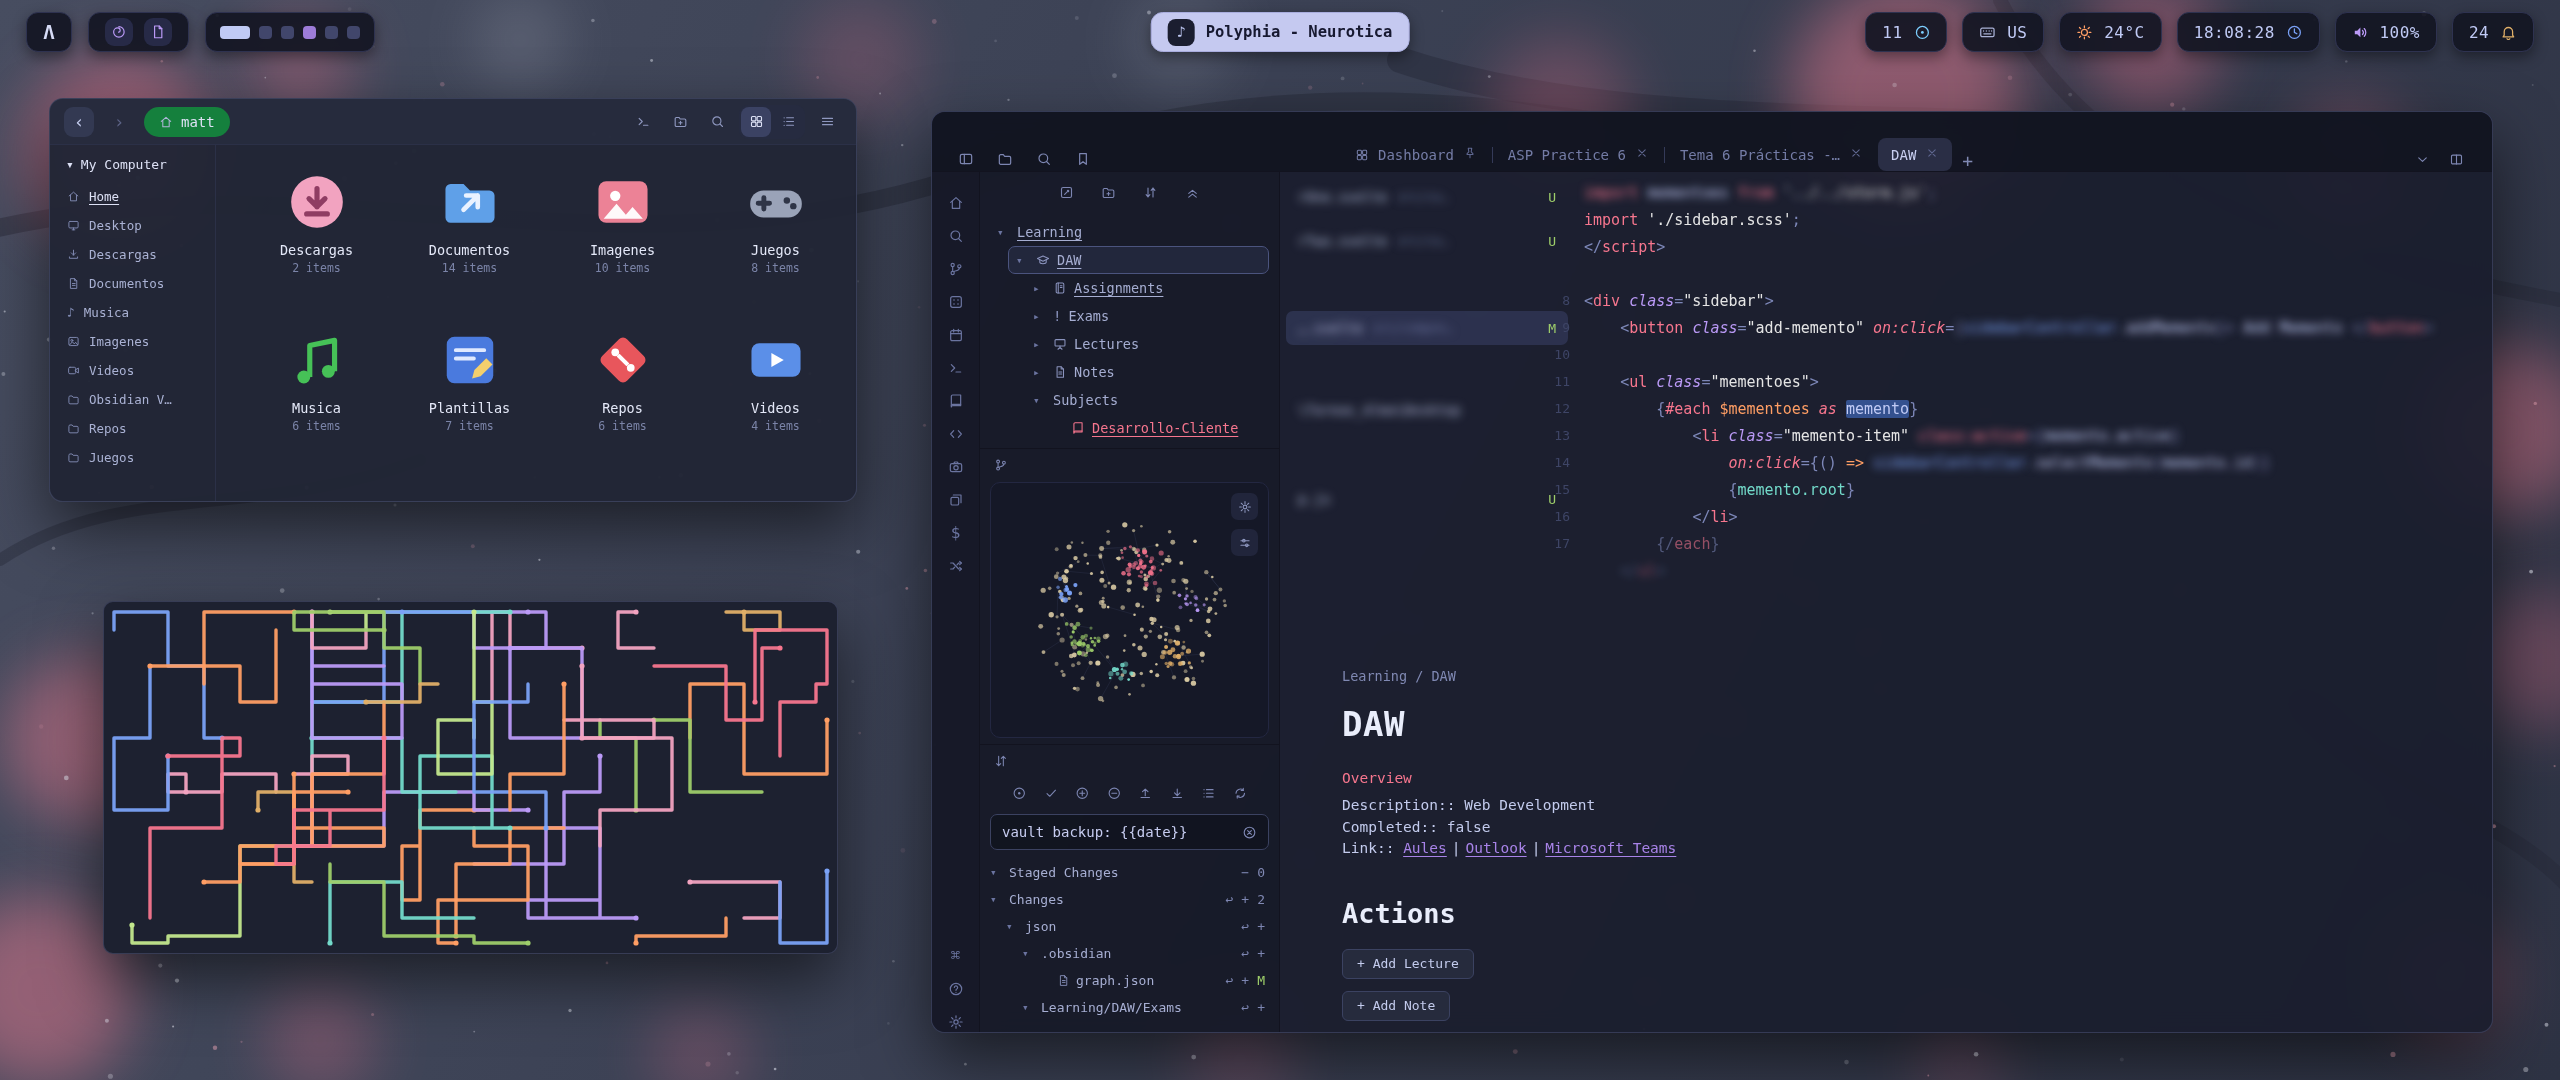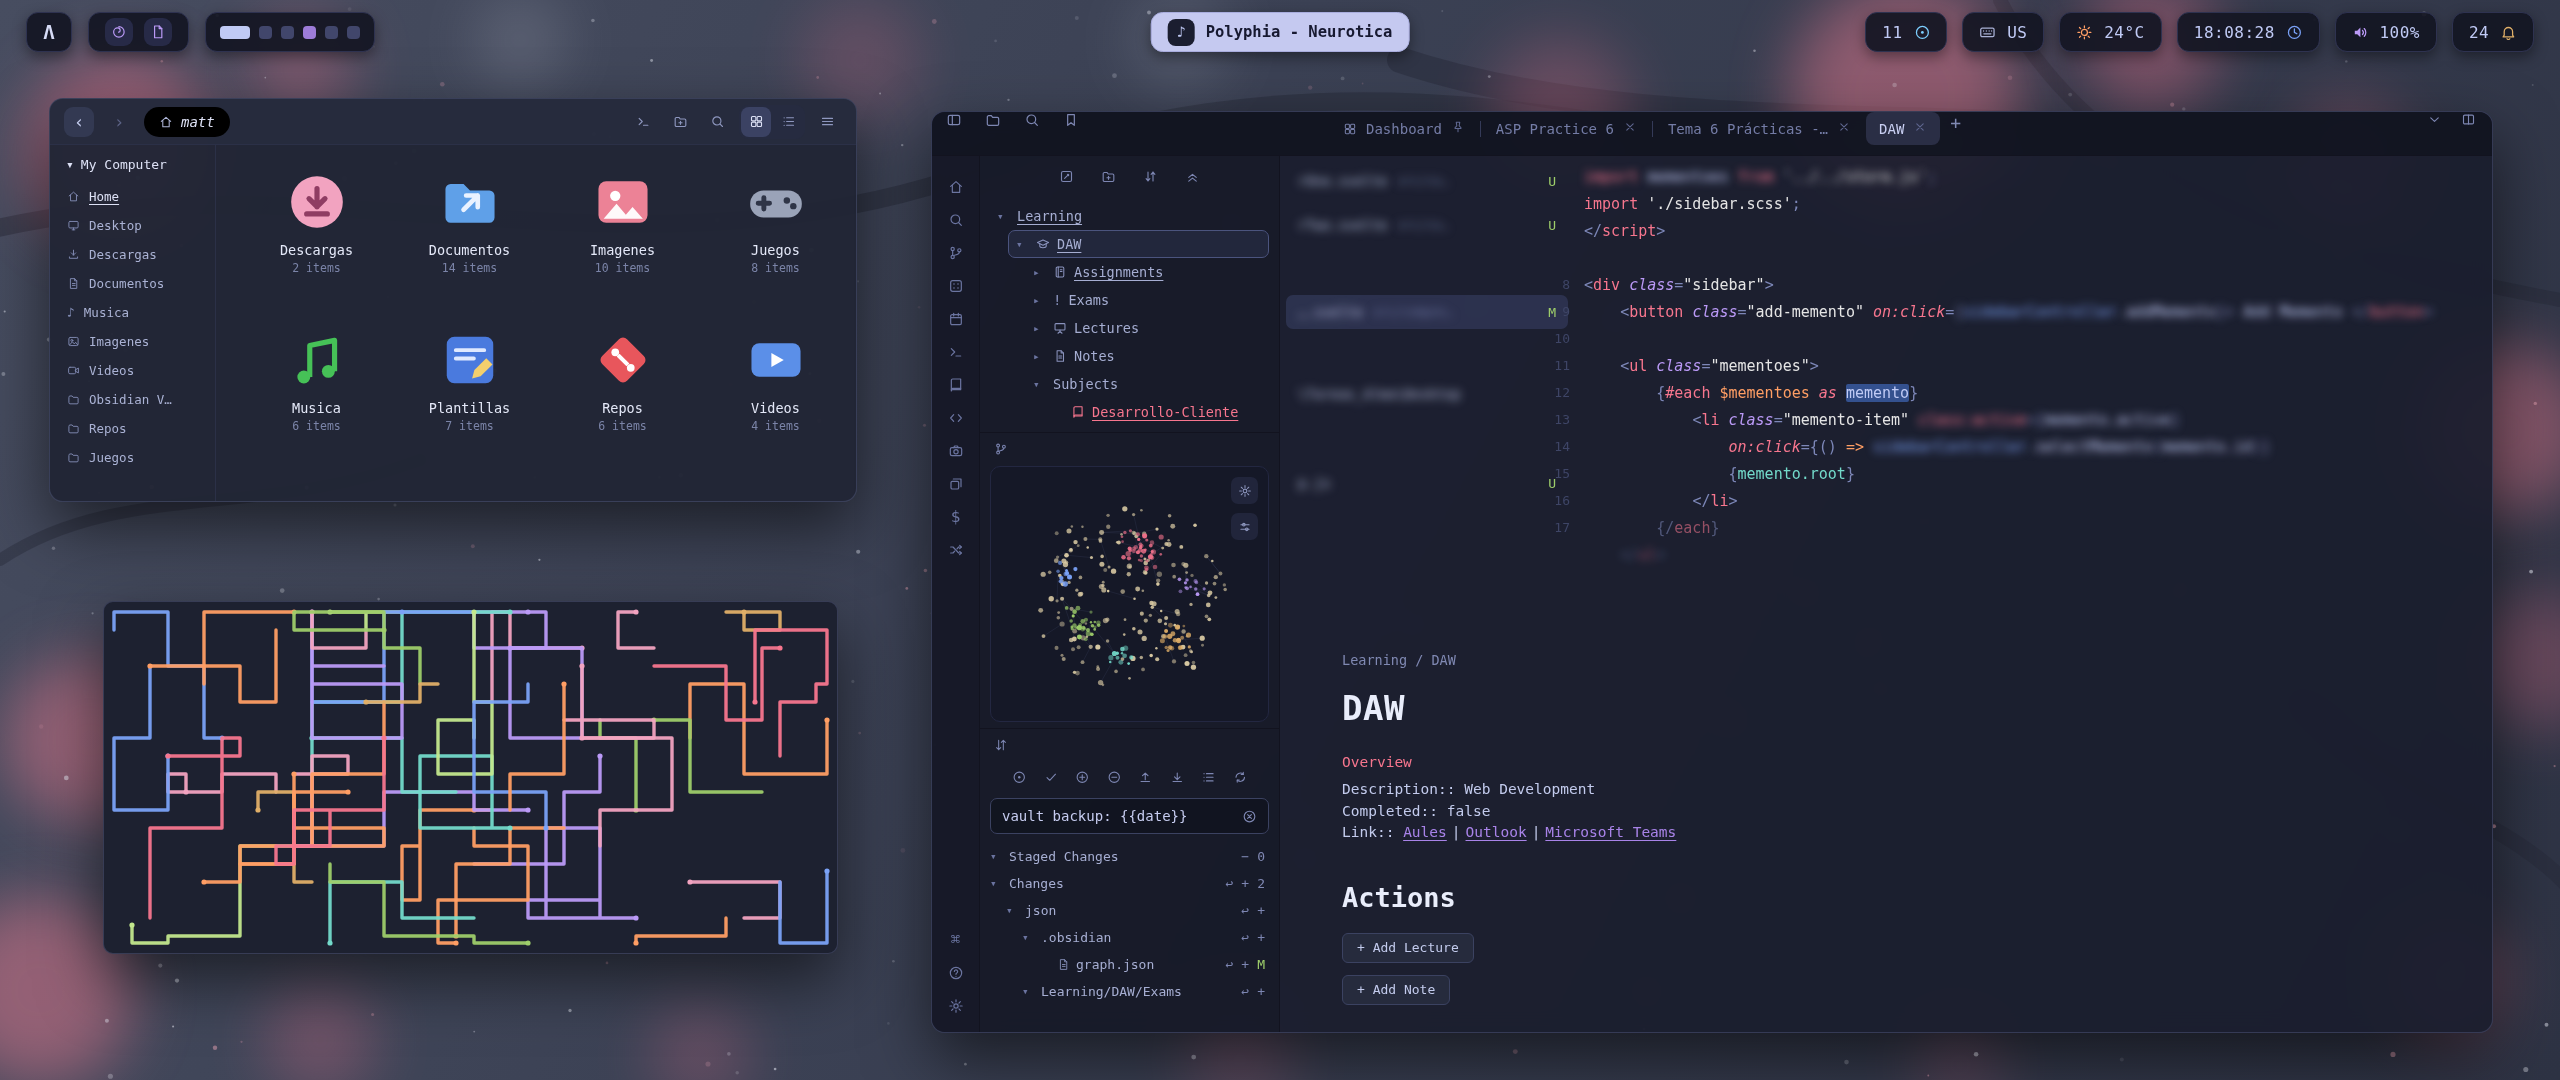--- a/index.html
+++ b/index.html
@@ -36,21 +36,21 @@
   .icon { display:inline-flex; align-items:center; justify-content:center; }
   .icon svg { width:1em; height:1em; display:block; }
   .ticon { font-style:normal; line-height:1; }
 
   
   #fm { left:49px; top:98px; width:808px; height:404px; background:rgba(33,37,53,.97); }
   .fm-titlebar { height:46px; display:flex; align-items:center; gap:10px; padding:0 14px;
     background:rgba(42,47,68,.55); border-bottom:1px solid #2b3047; }
   .fm-nav { width:30px; height:30px; border-radius:9px; display:flex; align-items:center; justify-content:center; color:#c3cbed; background:#333952; font-size:17px; }
   .fm-nav.dim { background:transparent; color:#5b6285; }
-  .fm-path { height:30px; padding:0 15px; border-radius:15px; background:#000000; display:flex; align-items:center; gap:8px; font-size:14px; color:#dde1f5;font-style:italic; }
+  .fm-path { height:30px; padding:0 15px; border-radius:15px; background:#15803d; display:flex; align-items:center; gap:8px; font-size:14px; color:#dde1f5; }
   .fm-path .icon { font-size:14px; color:#aeb6d8; }
   .fm-tools { margin-left:auto; display:flex; align-items:center; gap:7px; }
   .fm-tool { width:30px; height:30px; border-radius:8px; display:flex; align-items:center; justify-content:center; color:#8e97bf; font-size:15px; }
   .fm-tool.active { background:#3b4263; color:#dde1f5; }
   .fm-viewgroup { display:flex; background:#262b40; border-radius:9px; padding:2px; gap:2px; }
   .fm-body { display:flex; height:356px; }
   .fm-side { width:170px; border-right:1px solid #2b3047; padding:10px 8px; }
   .fm-side-header { display:flex; align-items:center; gap:7px; padding:2px 8px 10px; font-size:13px; color:#dde1f5; }
   .fm-side-item { height:29px; display:flex; align-items:center; gap:9px; padding:0 9px; border-radius:7px; font-size:12.5px; color:#aab2d4; }
   .fm-side-item .icon { font-size:13px; color:#7e88b0; }
@@ -60,21 +60,21 @@
   .fm-ic { width:62px; height:62px; margin-bottom:9px; }
   .fm-ic svg { width:100%; height:100%; }
   .fm-name { font-size:13.5px; color:#e4e8f8; }
   .fm-count { font-size:11.5px; color:#7b84a8; margin-top:3px; }
 
   
   #circuit { left:103px; top:601px; width:735px; height:353px; background:#1d2130; border-radius:10px; }
 
   
   #obsidian { left:931px; top:111px; width:1562px; height:922px; background:rgba(26,29,45,.93); backdrop-filter:blur(10px); }
-  .ob-tabbar { height:44px; display:flex; align-items:flex-start; background:rgba(18,20,32,.85); border-bottom:1px solid #12131f; padding:0 8px; }
+  .ob-tabbar { height:60px; display:flex; align-items:flex-end; background:rgba(18,20,32,.85); border-bottom:1px solid #12131f; padding:0 20px; }
   .ob-tabicons { display:flex; gap:23px; color:#7d86b2; font-size:16px; padding-left:6px; width:160px; }
   .ob-tabs { display:flex; align-items:center; gap:2px; margin-left:230px; }
   .ob-tab { height:33px; display:flex; align-items:center; gap:9px; padding:0 13px; border-radius:8px; color:#747ca6; font-size:14px; white-space:nowrap; }
   .ob-tab .icon { font-size:14px; }
   .ob-tab.active { background:#2a2e45; color:#c9cff2; }
   .ob-tab .trail { font-size:12px; color:#5f6790; }
   .ob-tab-sep { width:1px; height:16px; background:#343a58; }
   .ob-tab-add { color:#8089b3; font-size:18px; padding:0 10px; }
   .ob-tabs-right { margin-left:auto; display:flex; gap:19px; color:#7d86b2; font-size:15px; padding-right:8px; }
   .ob-main { display:flex; height:878px; }

